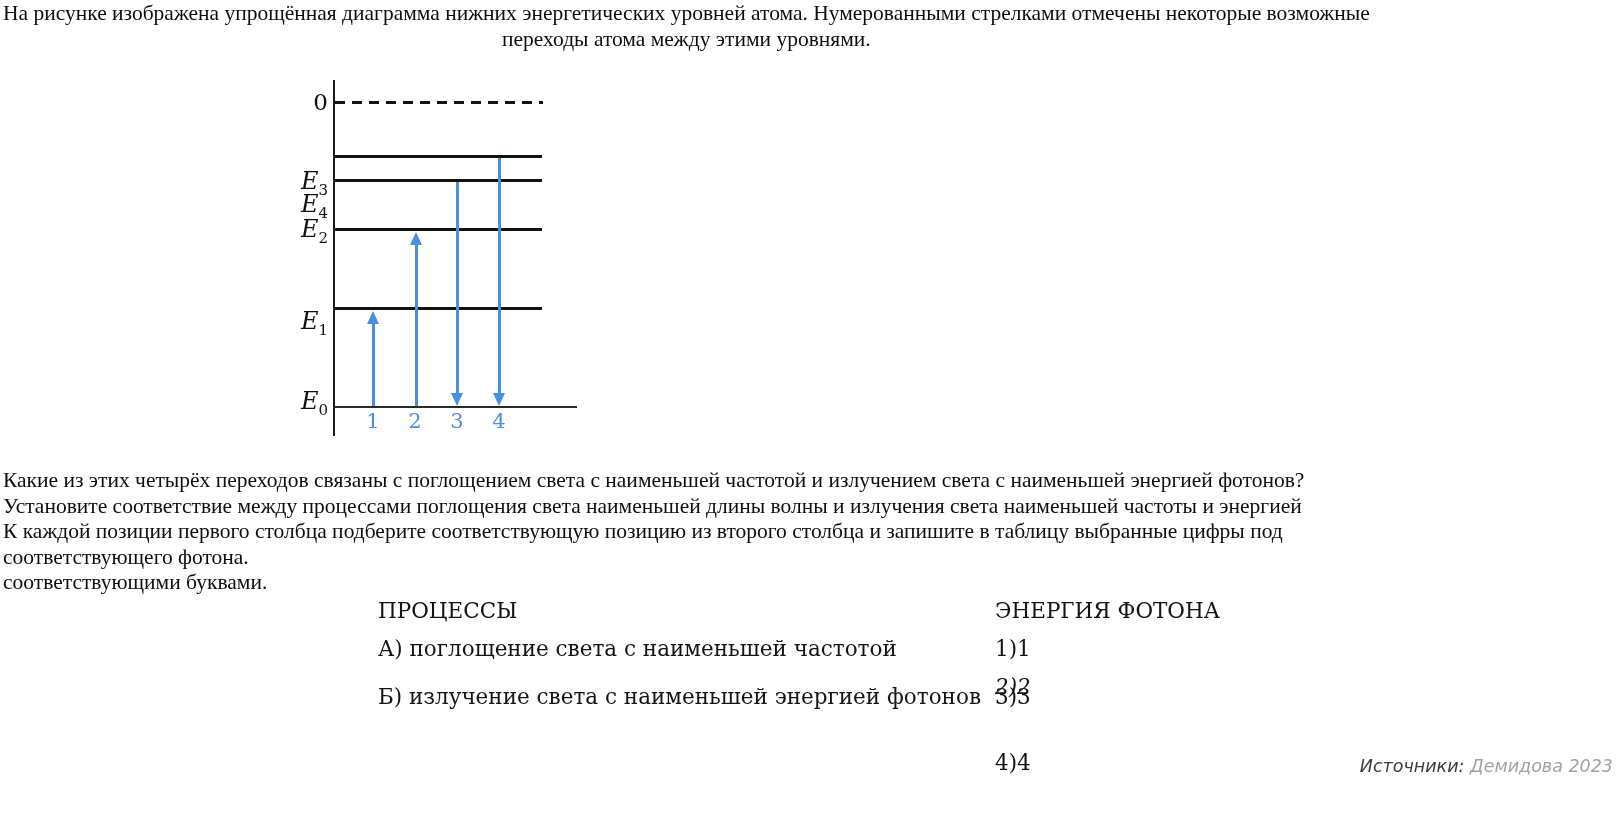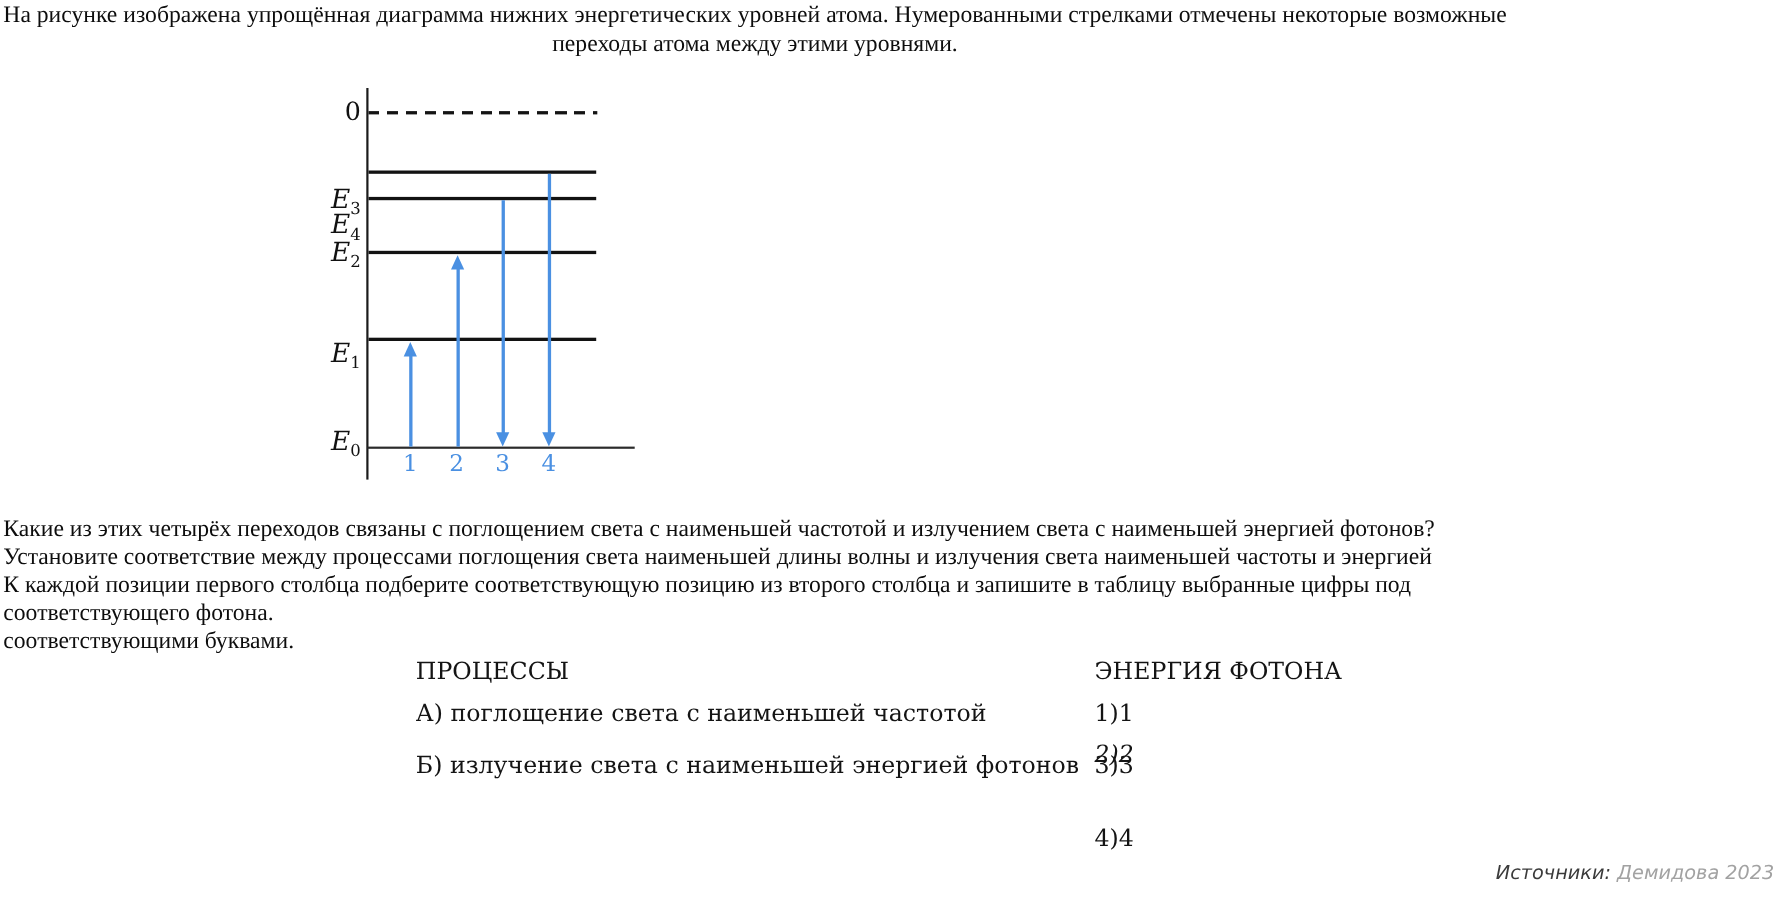--- a/index.html
+++ b/index.html
@@ -71,21 +71,21 @@
   .mt {
     position: absolute; white-space: nowrap;
     font-family: "DejaVu Serif", serif; font-size: 21.5px; line-height: 26px; color: #141414;
   }
   .mt-left { left: 378px; }
   .mt-right { left: 995px; }
   .r1 { top: 598px; text-align: right; } .r2 { top: 636px; } .r3 { top: 674px; font-style: italic; } .r4 { top: 684px; } .r5 { top: 750px; }
 
   
   #source {
-    position: absolute; right: 3px; top: 784px; white-space: nowrap;
+    position: absolute; right: 3px; top: 756px; white-space: nowrap;
     font-family: "DejaVu Sans", sans-serif; font-style: italic; font-size: 17.5px;
   }
   .src-prefix { color: #3b3b3b; }
   .src-value { color: #a2a2a2; }
 </style>
 </head>
 <body>
 
 <div class="para" id="intro">
   <div class="tline">На рисунке изображена упрощённая диаграмма нижних энергетических уровней атома. Нумерованными стрелками отмечены некоторые возможные</div>

